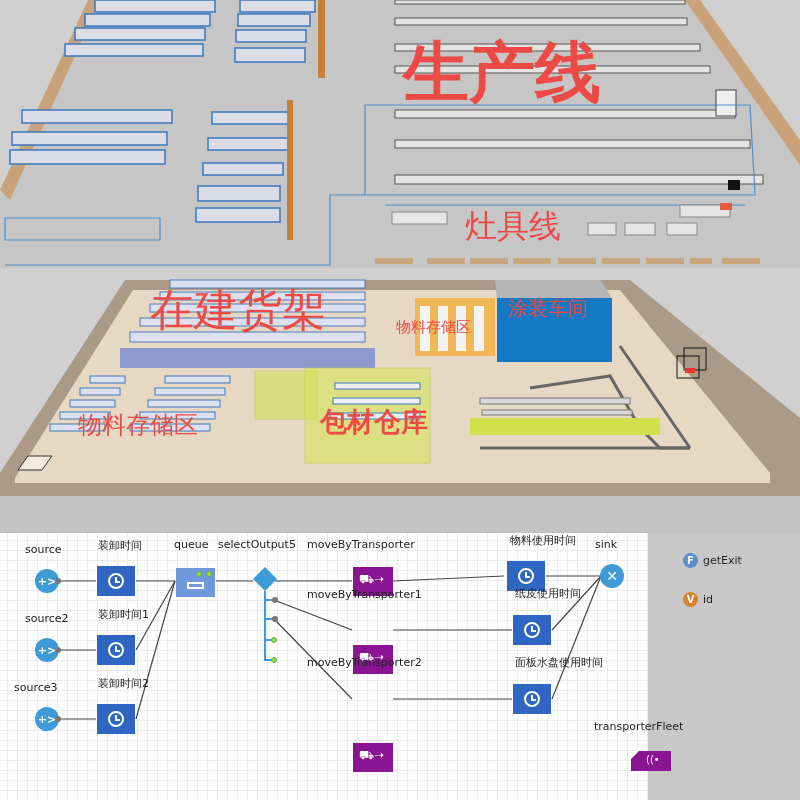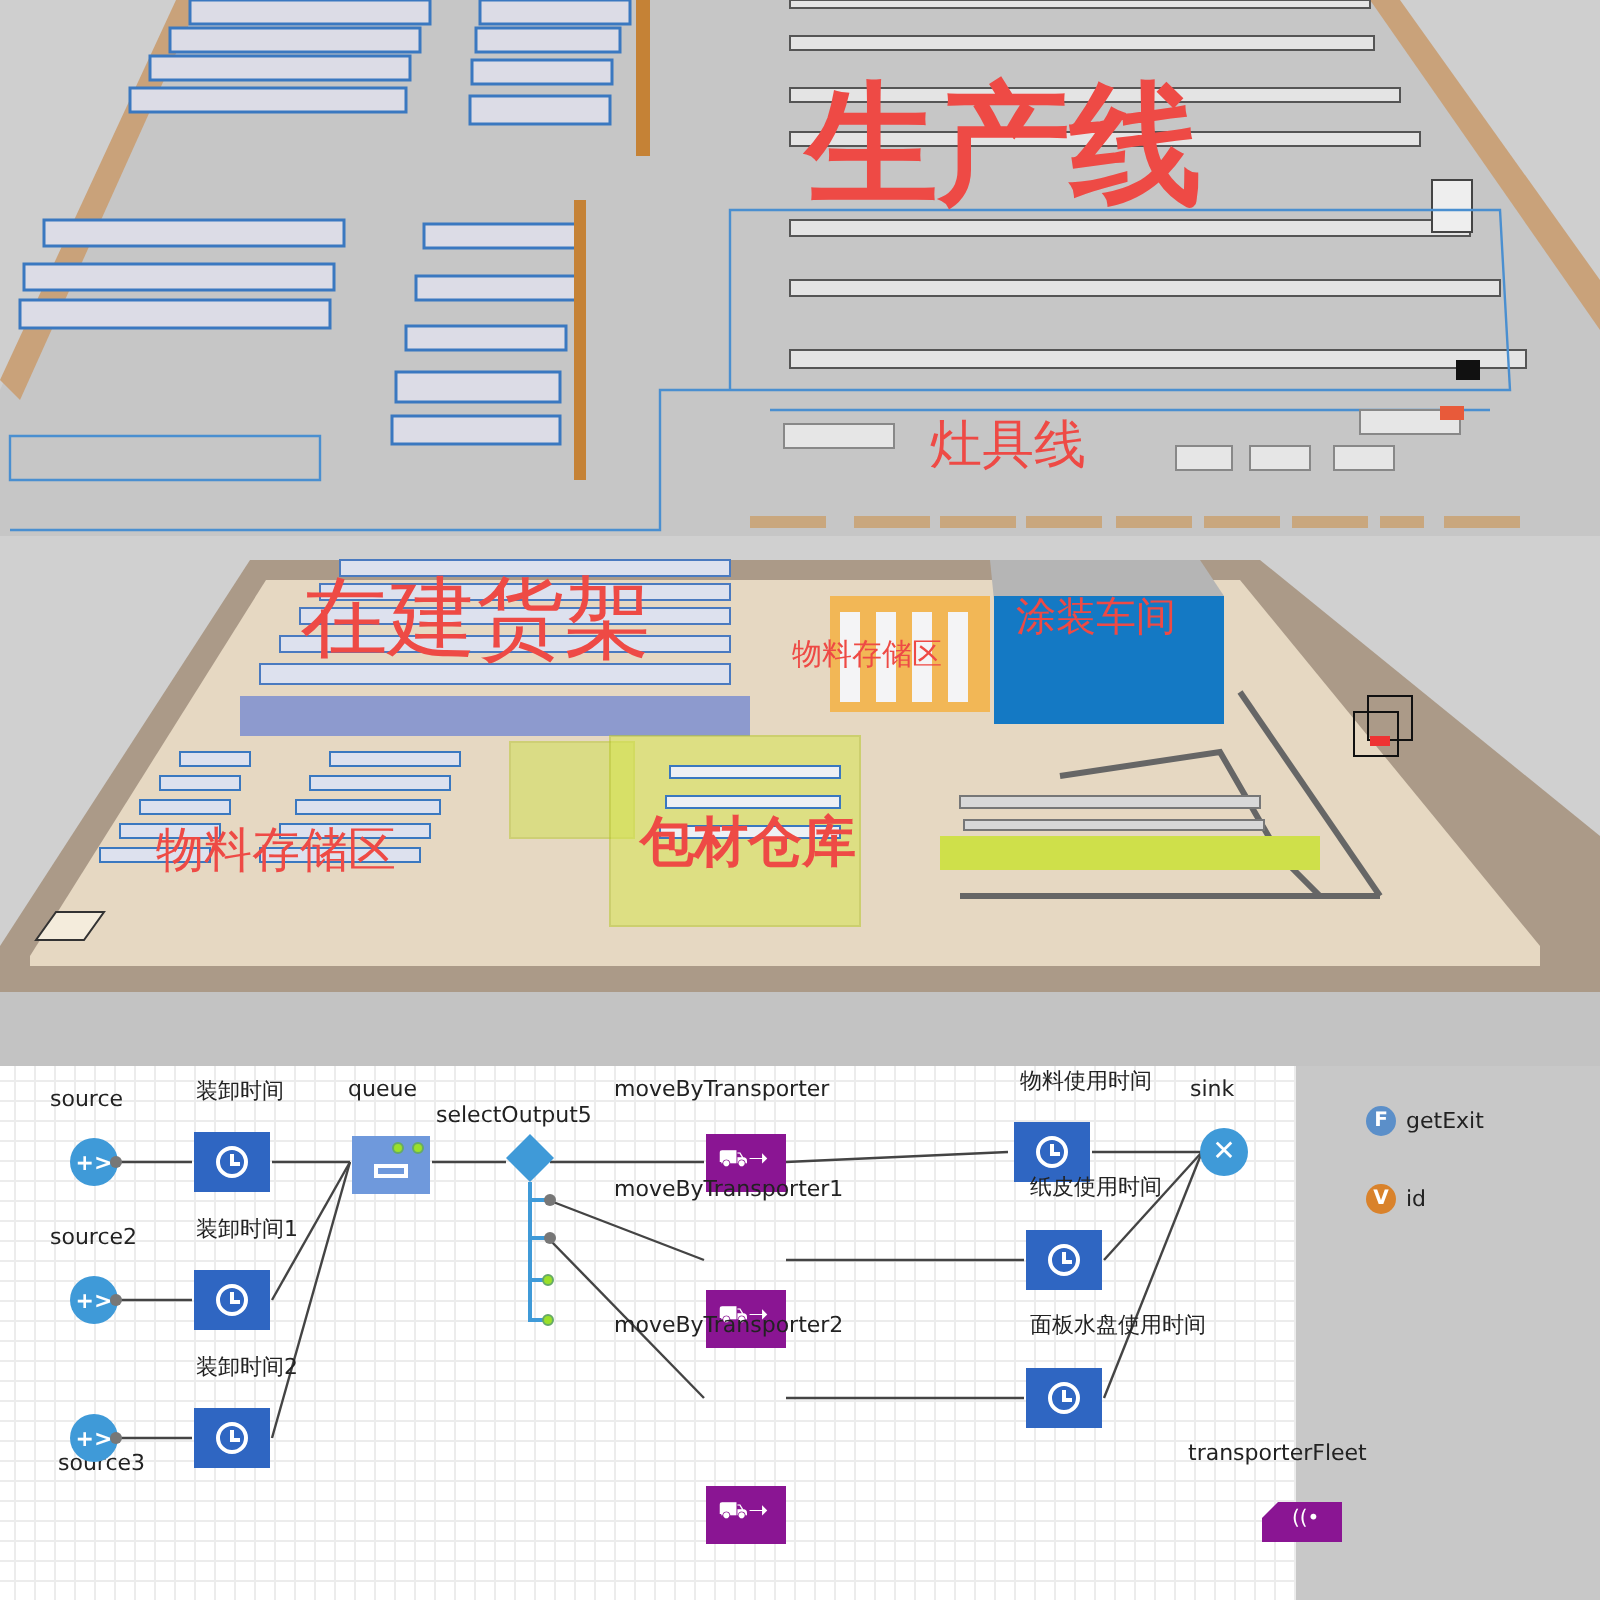--- a/index.html
+++ b/index.html
@@ -90,21 +90,21 @@
       <rect x="470" y="258" width="38" height="6"></rect>
         <rect x="513" y="258" width="38" height="6"></rect>
       <rect x="558" y="258" width="38" height="6"></rect>
         <rect x="602" y="258" width="38" height="6"></rect>
       <rect x="646" y="258" width="38" height="6"></rect>
         <rect x="690" y="258" width="22" height="6"></rect>
       <rect x="722" y="258" width="38" height="6"></rect>
     </g>
   </svg>
   <div class="lbl3d" style="left:403px;top:45px;font-size:66px;font-weight:bold;font-family:Liberation Mono, monospace;">生产线</div>
-  <div class="lbl3d" style="left:465px;top:210px;font-size:26px;">灶具线</div>
+  <div class="lbl3d" style="left:465px;top:210px;font-size:32px;">灶具线</div>
 </div>
 
 <div id="scene-bottom" class="scene">
   <svg width="800" height="228">
     <polygon points="0,205 125,12 630,12 800,150 800,228 0,228" fill="#ab9a88"></polygon>
     <polygon points="15,210 133,22 620,22 770,205 770,215 15,215" fill="#e6d8c2"></polygon>
 
     <rect x="120" y="80" width="255" height="20" fill="#7d8fd0" opacity="0.85"></rect>
     <g fill="#dde1ee" stroke="#4a7ac0">
       <rect x="170" y="12" width="195" height="8"></rect>
@@ -204,21 +204,21 @@
   </svg>
 
   <div class="dlabel" style="left:25px;top:10px;">source</div>
   <div class="blk srcsink" style="left:35px;top:36px;">
       <span>+&gt;</span>
     </div>
   <div class="dlabel" style="left:25px;top:79px;">source2</div>
   <div class="blk srcsink" style="left:35px;top:105px;">
       <span>+&gt;</span>
     </div>
-  <div class="dlabel" style="left:29px;top:148px;margin-top:44px;">source3</div>
+  <div class="dlabel" style="left:14px;top:148px;">source3</div>
   <div class="blk srcsink" style="left:35px;top:174px;">
       <span>+&gt;</span>
     </div>
 
   <div class="dlabel" style="left:98px;top:5px;">装卸时间</div>
   <div class="blk delay" style="left:97px;top:33px;">
       <span class="clock"></span>
     </div>
   <div class="dlabel" style="left:98px;top:74px;">装卸时间1</div>
   <div class="blk delay" style="left:97px;top:102px;">
@@ -229,21 +229,21 @@
       <span class="clock"></span>
     </div>
 
   <div class="dlabel" style="left:174px;top:5px;">queue</div>
   <div class="blk" style="left:176px;top:35px;width:39px;height:29px;background:#6f99dc;">
     <span class="gport" style="left:20px;top:3px;"></span>
     <span class="gport" style="left:30px;top:3px;"></span>
     <span style="position:absolute;left:11px;top:14px;width:17px;height:7px;border:2px solid #fff;box-sizing:border-box;"></span>
   </div>
 
-  <div class="dlabel" style="left:218px;top:18px;">selectOutput5</div>
+  <div class="dlabel" style="left:218px;top:5px;">selectOutput5</div>
   <span class="gport" style="left:271px;top:104px;"></span>
   <span class="gport" style="left:271px;top:124px;"></span>
 
   <div class="dlabel" style="left:307px;top:5px;">moveByTransporter</div>
   <div class="blk mbt" style="left:353px;top:34px;">
       <span style="position:absolute;left:6px;top:5px;color:#fff;font-size:12px;">⛟➝</span>
     </div>
   <div class="dlabel" style="left:307px;top:55px;">moveByTransporter1</div>
   <div class="blk mbt" style="left:353px;top:83px;">
       <span style="position:absolute;left:6px;top:5px;color:#fff;font-size:12px;">⛟➝</span>

